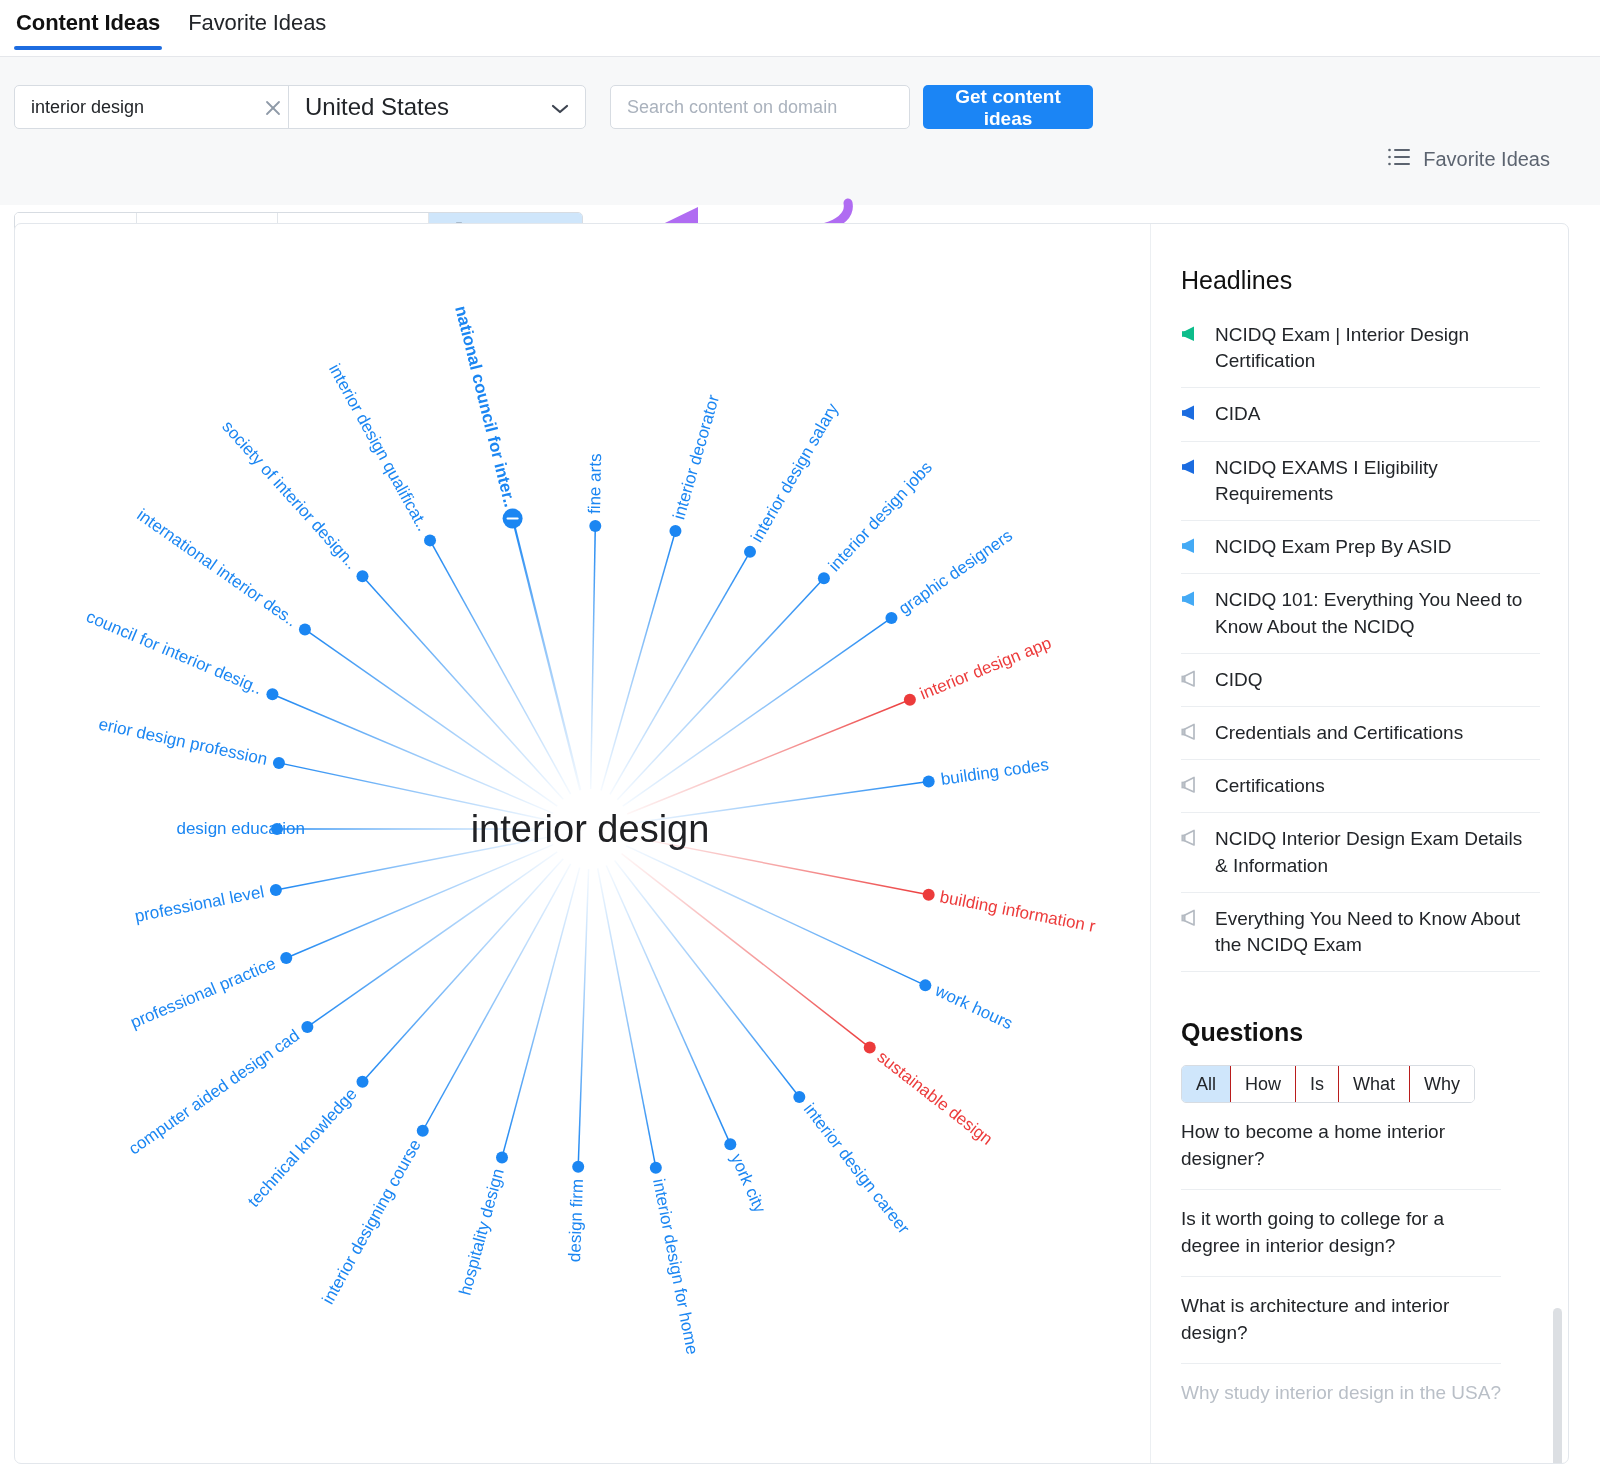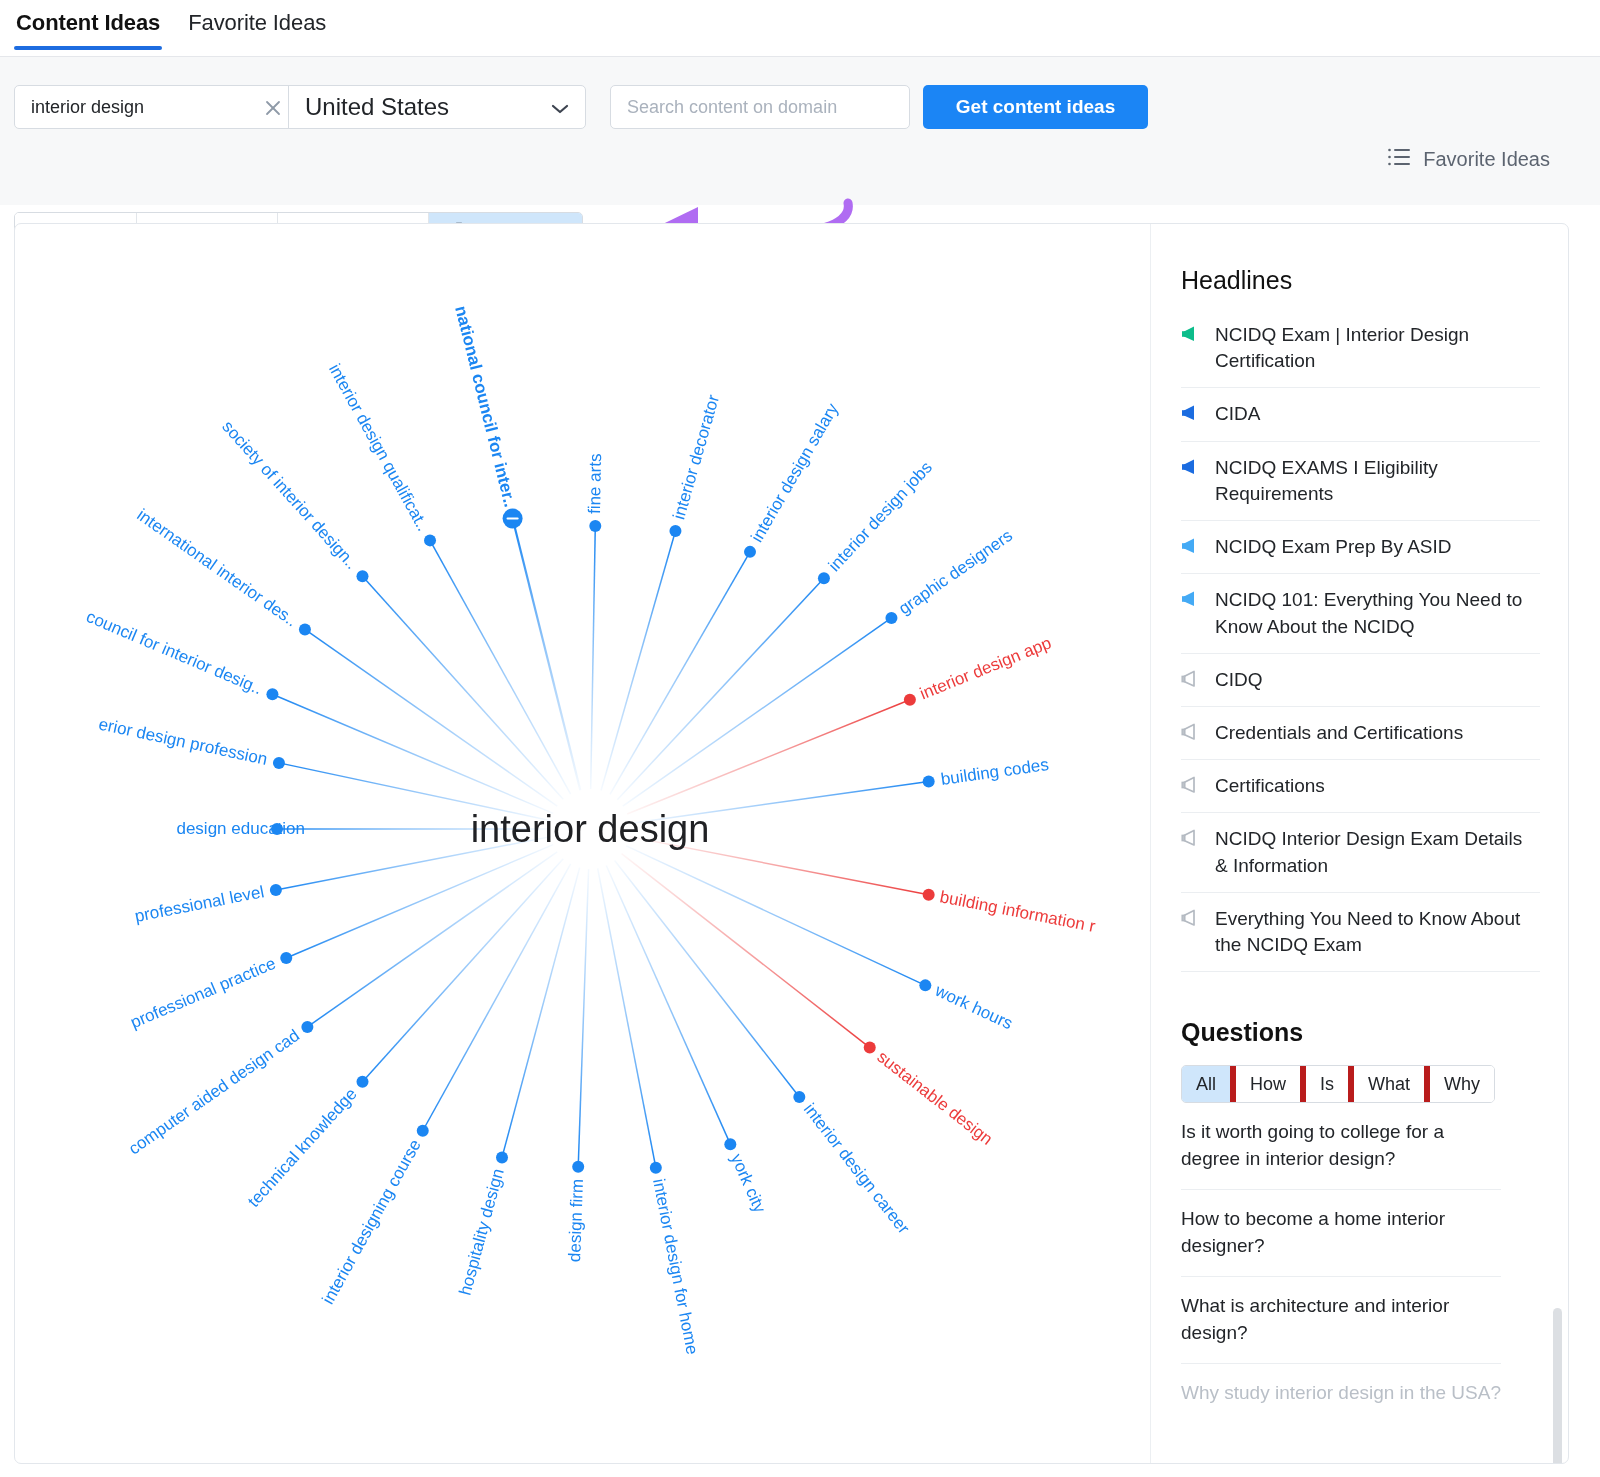--- a/index.html
+++ b/index.html
@@ -54,21 +54,21 @@
 
   .domain-input {
     position: absolute; left: 610px; top: 28px; width: 300px; height: 44px;
     border: 1px solid #d7dce2; border-radius: 5px; background: #fff;
     padding: 16px 16px; font-size: 18px; color: #222529; outline: none;
     font-family: "Liberation Sans", sans-serif;
   }
   .domain-input::placeholder { color: #aab2bd; }
 
   .cta {
-    position: absolute; left: 923px; top: 28px; width: 225px; height: 44px;
+    position: absolute; left: 923px; top: 28px; width: 170px; height: 44px;
     background: #1b85f5; border: 0; border-radius: 5px; color: #fff;
     font-size: 19px; font-weight: 700; cursor: pointer;
     font-family: "Liberation Sans", sans-serif;
   }
 
   .fav-btn {
     position: absolute; right: 50px; top: 90px; display: flex; align-items: center;
     gap: 12px; color: #5c6470; font-size: 20px; cursor: pointer;
   }
 
@@ -129,21 +129,21 @@
     padding: 13px 0; border-bottom: 1px solid #ebeef1; cursor: pointer;
   }
   .hl-item:first-of-type { border-top: 0; }
   .hl-text { font-size: 19px; color: #222529; line-height: 1.38; }
   .meg { flex: none; margin-top: 3px; }
 
   .q-title { font-size: 25px; font-weight: 700; color: #111; margin: 46px 0 18px 0; }
   .q-tabs { display: flex; border: 1px solid #d7dce2; border-radius: 5px; overflow: hidden; width: fit-content; }
   .q-tab {
     padding: 0 14px; height: 36px; line-height: 36px; font-size: 18px; color: #222529;
-    border-right: 6px solid #b91c1c; background: #fff; cursor: pointer;
+    border-right: 1px solid #b91c1c; background: #fff; cursor: pointer;
   }
   .q-tab:last-child { border-right: 0; }
   .q-tab.active { background: #cfe6fb; }
   .q-item {
     padding: 16px 0; border-bottom: 1px solid #ebeef1; font-size: 19px;
     color: #222529; line-height: 1.42; cursor: pointer; max-width: 320px;
   }
   .q-item.faded { color: #b9bfc7; border-bottom: 0; }
   .rp-scroll {
     position: absolute; right: 8px; top: 1084px; width: 9px; height: 208px;
@@ -575,20 +575,20 @@
 
     <h2 class="q-title">Questions</h2>
     <div class="q-tabs" id="q-tabs">
         <div class="q-tab active">All</div>
         <div class="q-tab">How</div>
         <div class="q-tab">Is</div>
         <div class="q-tab">What</div>
         <div class="q-tab">Why</div>
       </div>
     <div id="questions-list">
+        <div class="q-item">How to become a home interior designer?</div>
         <div class="q-item">Is it worth going to college for a degree in interior design?</div>
-        <div class="q-item">How to become a home interior designer?</div>
         <div class="q-item">What is architecture and interior design?</div>
         <div class="q-item faded">Why study interior design in the USA?</div>
       </div>
     <div class="rp-scroll"></div>
   </div>
 </div>
 
 </body></html>

